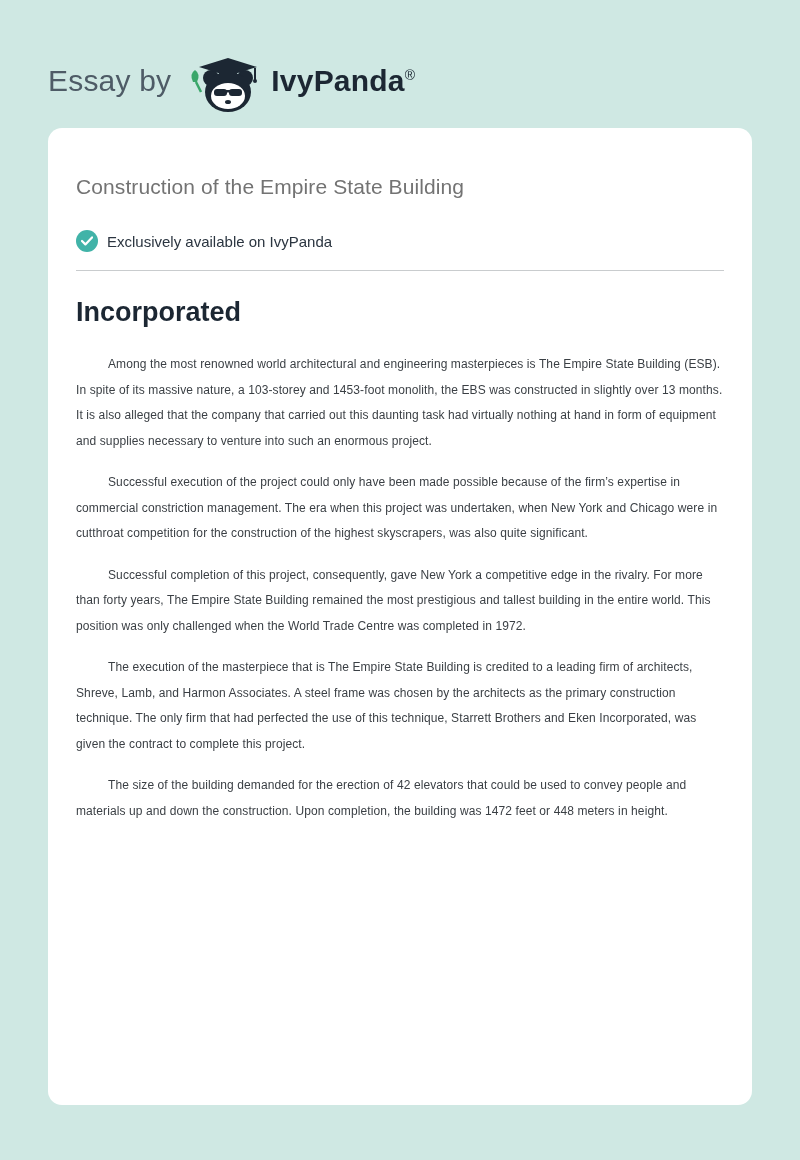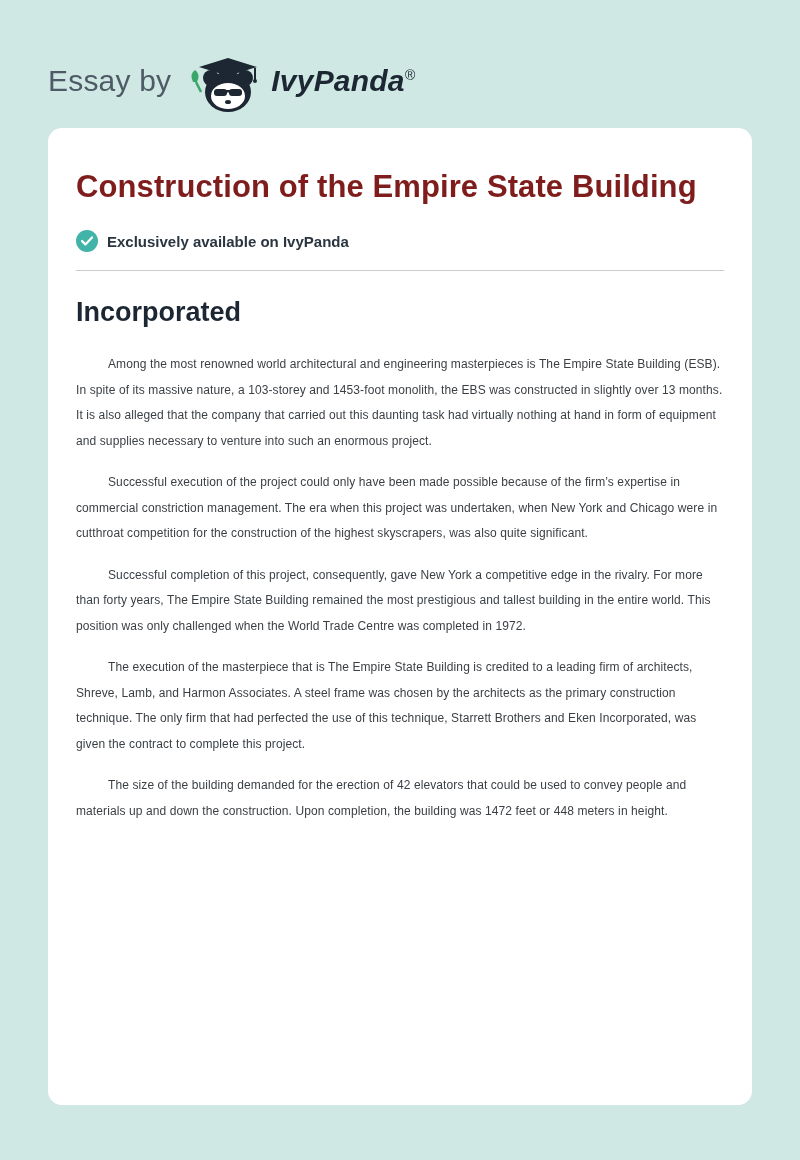--- a/index.html
+++ b/index.html
@@ -31,45 +31,44 @@
     width: 74px;
     height: 62px;
     position: relative;
     top: 2px;
   }
   .brand {
     font-size: 30px;
     font-weight: 700;
     color: #1c2733;
     letter-spacing: 0.2px;
-    font-style: italic;
   }
   .brand sup {
     font-size: 14px;
     font-weight: 400;
     vertical-align: super;
   }
 
   
   .card {
     position: absolute;
     left: 48px;
     top: 128px;
     width: 704px;
     height: 977px;
     background: #ffffff;
     border-radius: 14px;
     padding: 38px 28px 40px 28px;
     overflow: hidden;
   }
   .doc-title {
-    font-size: 31px;
+    font-size: 21px;
     line-height: 42px;
-    font-weight: 700;
-    color: #7f1d1d;
+    font-weight: 400;
+    color: #737373;
     margin-bottom: 22px;
     letter-spacing: 0.1px;
   }
   .availability {
     display: flex;
     align-items: center;
     gap: 9px;
     margin-bottom: 18px;
   }
   .check-badge {
@@ -78,21 +77,21 @@
     border-radius: 50%;
     background: #41b3a8;
     display: inline-flex;
     align-items: center;
     justify-content: center;
     flex: 0 0 auto;
   }
   .check-badge svg { display: block; }
   .availability-text {
     font-size: 15px;
-    font-weight: 700;
+    font-weight: 400;
     color: #2b3540;
   }
   .divider {
     border: none;
     border-top: 1px solid #c9ccce;
     margin: 0 0 26px 0;
   }
   .section-heading {
     font-size: 27px;
     font-weight: 700;

